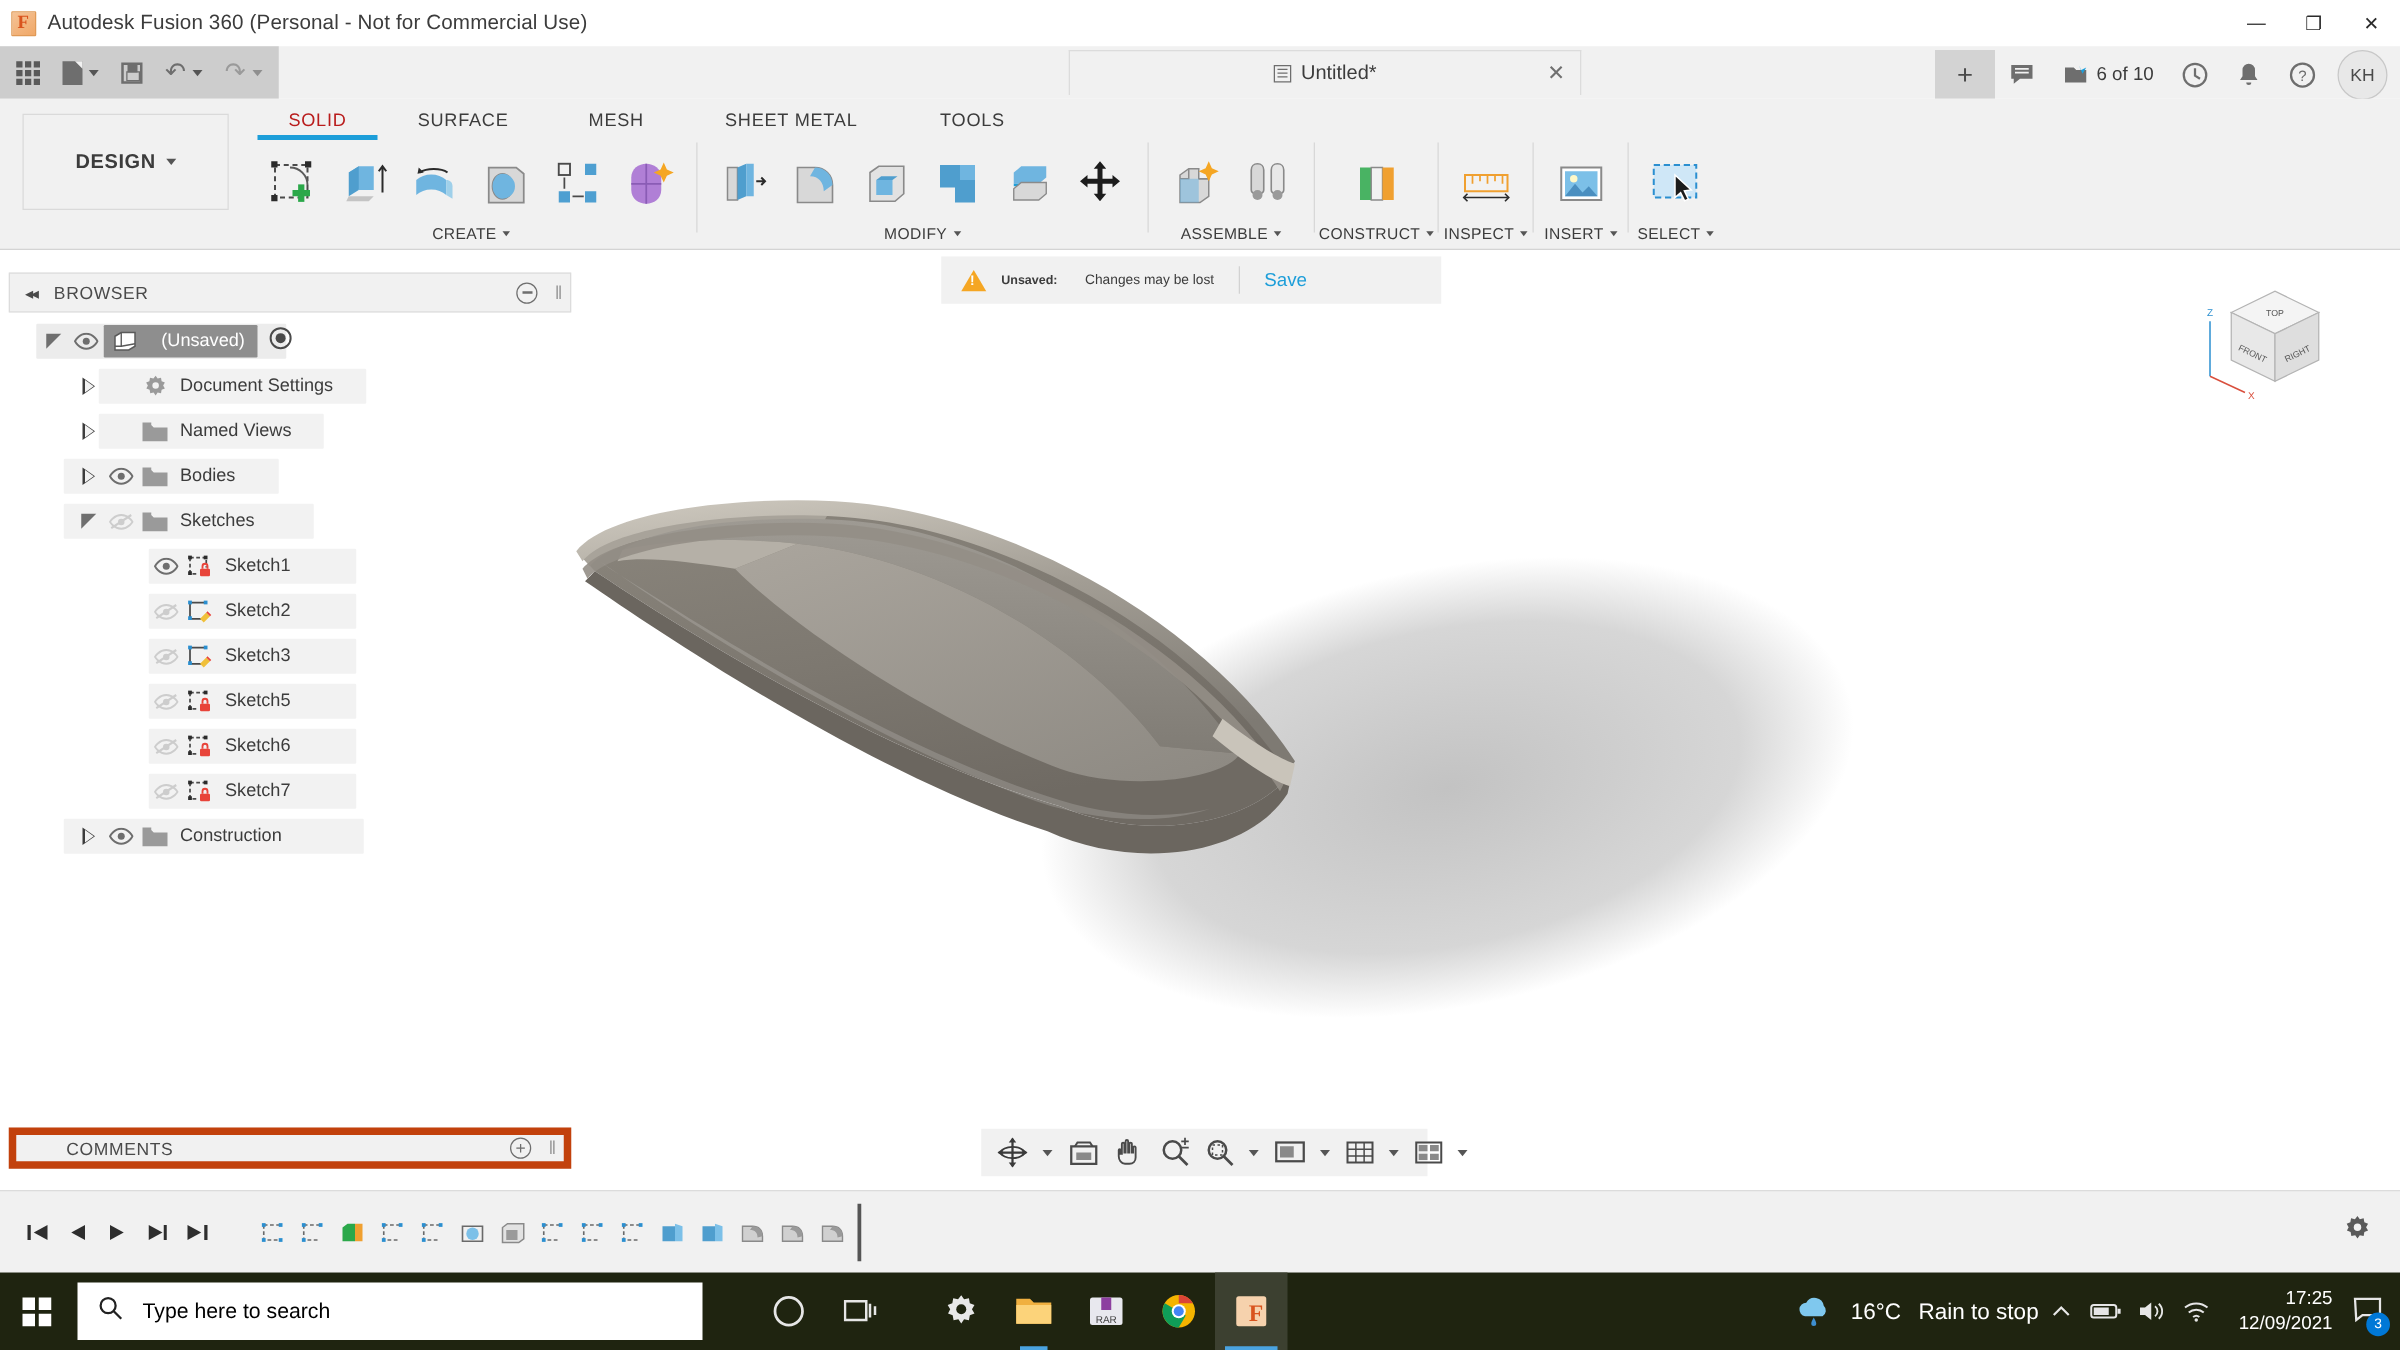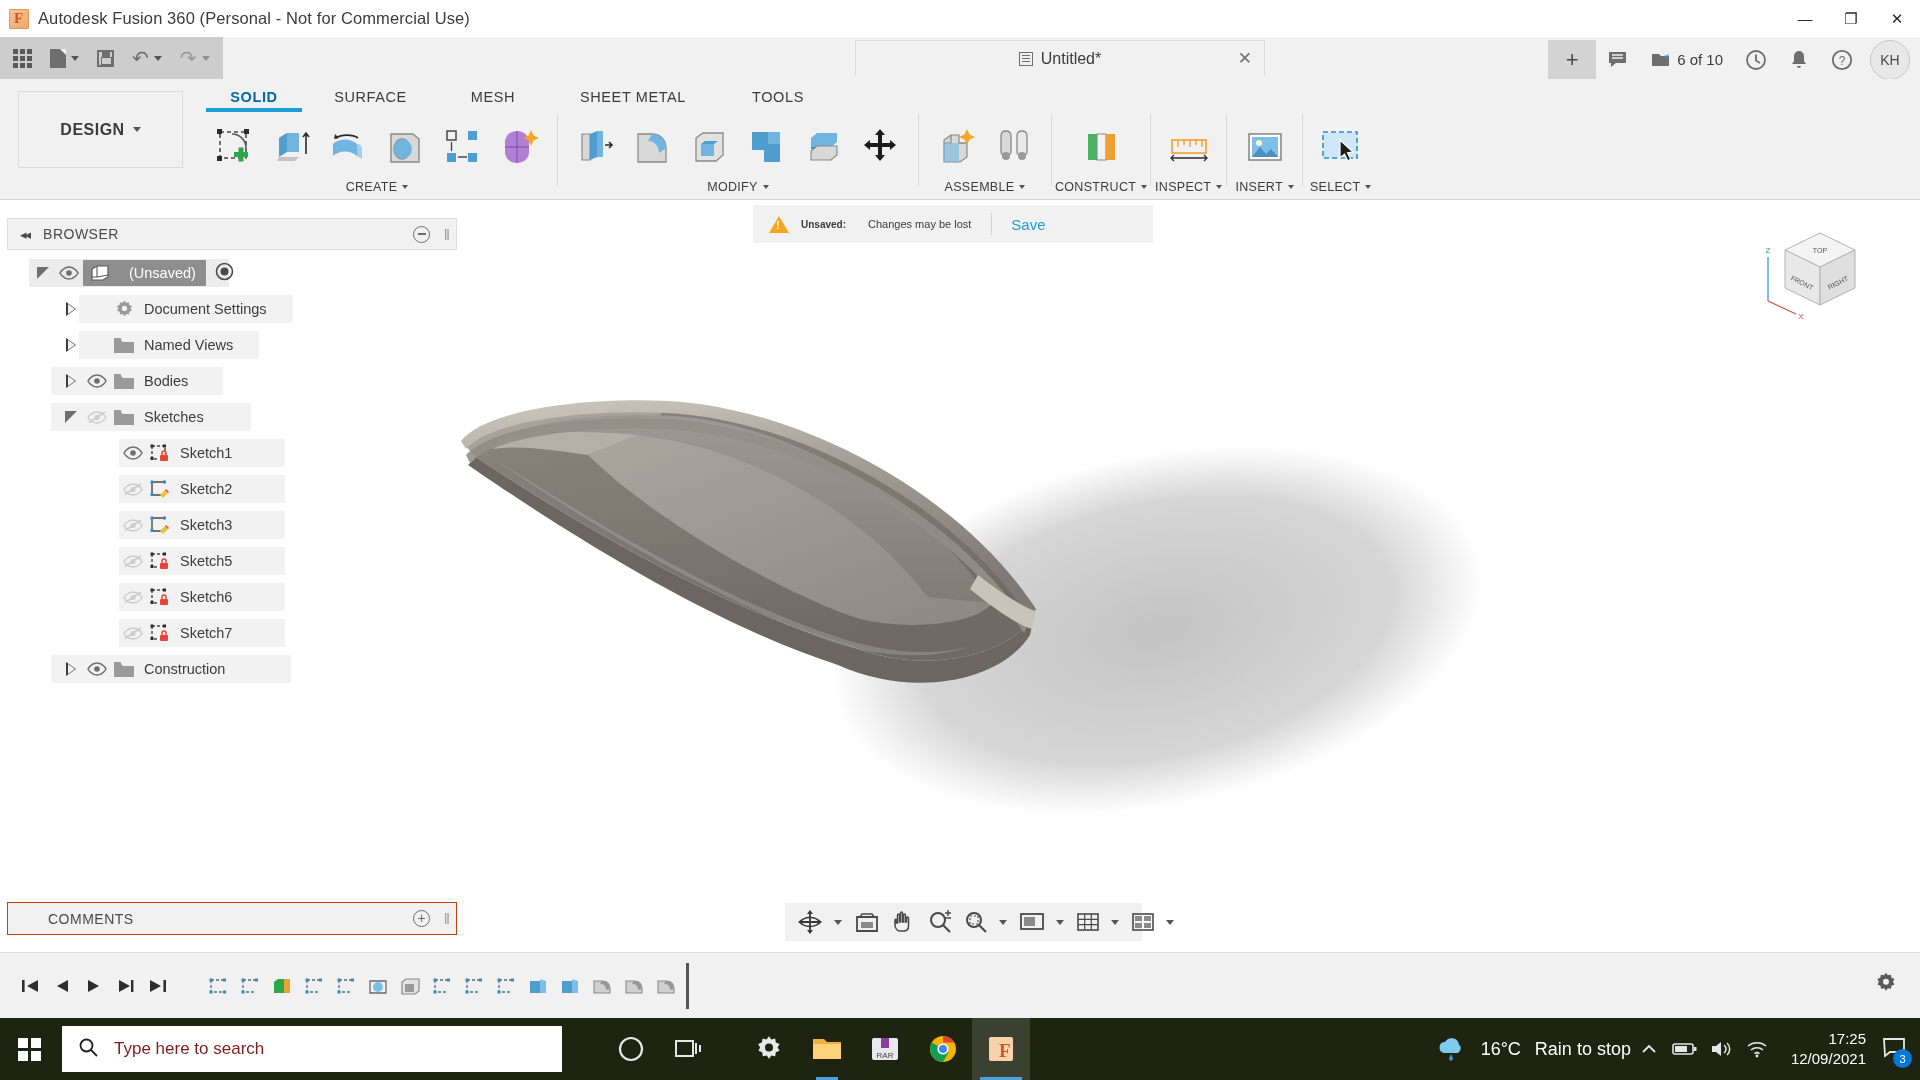--- a/index.html
+++ b/index.html
@@ -101,21 +101,21 @@
     border:1px solid #dadada; background:#f1f1f1;
     display:flex; align-items:center; justify-content:center;
   }
   #workspace-label { font-size:16px; font-weight:bold; color:#3c3c3c; letter-spacing:0.5px;}
 
   #tabstrip { position:absolute; left:200px; top:0px; display:flex; }
   .rtab {
     font-size:14.5px; color:#3c3c3c; letter-spacing:0.6px;
     padding:10px 0 7px 0; margin-right:0; text-align:center; position:relative;
   }
-  .rtab.active { color:#0369a1; font-weight:bold; }
+  .rtab.active { color:#b91c1c; font-weight:normal; }
   .rtab.active::after {
     content:""; position:absolute; left:6px; right:6px; bottom:0px; height:4px; background:#1d9ed9;
   }
 
   #panels { position:absolute; left:0; top:35px; width:1920px; height:86px; display:flex; align-items:flex-start;}
   .panel { position:relative; height:86px; display:flex; flex-direction:column; align-items:center; }
   .panel-row { display:flex; align-items:flex-end; height:62px; padding:0 6px;}
   .panel-label { font-size:12.5px; color:#3c3c3c; letter-spacing:0.3px; display:flex; align-items:center; justify-content:center; height:22px;}
   .panel-label .caret{margin-left:5px;border-top-width:4px;border-left-width:3.5px;border-right-width:3.5px;}
   .panel-div { width:1px; background:#d8d8d8; height:72px; margin:0 3px; align-self:flex-start;}
@@ -177,21 +177,21 @@
   
   #navbar {
     position:absolute; left:785px; top:903px; width:357px; height:38px;
     background:#f1f1f1; display:flex; align-items:center; padding:0 6px;
   }
   .nav-btn { height:34px; padding:0 6px; display:flex; align-items:center; justify-content:center;}
 
   
   #comments-bar {
     position:absolute; left:7px; top:902px; width:450px; height:33px;
-    background:#f1f1f1; border:1px solid #c2410c; display:flex; align-items:center;
+    background:#f1f1f1; border:6px solid #c2410c; display:flex; align-items:center;
   }
   #comments-label{margin-left:40px;font-size:14px;color:#4a4a4a;letter-spacing:0.5px;}
   #comments-plus{position:absolute;right:26px;width:17px;height:17px;border:1.5px solid #6e6e6e;border-radius:50%;display:flex;align-items:center;justify-content:center;}
   #comments-plus::after{content:"+";font-size:14px;color:#6e6e6e;line-height:13px;}
   #comments-grip{position:absolute;right:6px;font-size:15px;color:#9a9a9a;}
 
   
   #timeline {
     position:absolute; left:0; top:952px; width:1920px; height:66px;
     background:#f1f1f1; border-top:1px solid #dcdcdc;
@@ -208,21 +208,21 @@
     position:absolute; left:0; top:1018px; width:1920px; height:62px;
     background:#1f2410; display:flex; align-items:center;
   }
   #start-btn { width:58px; height:62px; display:flex; align-items:center; justify-content:center;}
   .winlogo { display:grid; grid-template-columns:repeat(2,10px); grid-gap:3px;}
   .winlogo i{width:10px;height:10px;background:#fff;display:block;}
   #search-box {
     width:500px; height:46px; background:#ffffff; display:flex; align-items:center; margin-left:4px;
   }
   #search-icon-t { margin-left:16px; font-size:19px; color:#222; }
-  #search-ph { margin-left:16px; font-size:17px; color:#7f1d1d;}
+  #search-ph { margin-left:16px; font-size:17px; color:#000000;}
   .tb-icon { width:58px;height:62px;display:flex;align-items:center;justify-content:center;}
   .tb-app { width:58px;height:62px;display:flex;align-items:center;justify-content:center;position:relative;}
   .tb-app.active{background:#3c4030;}
   .tb-app.active::after{content:"";position:absolute;bottom:0;left:8px;right:8px;height:3px;background:#4aa3e0;}
   .tb-app.running::after{content:"";position:absolute;bottom:0;left:18px;right:18px;height:3px;background:#4aa3e0;}
   #tray { position:absolute; right:0; display:flex; align-items:center; height:62px;}
   #weather { display:flex; align-items:center; color:#fff; font-size:18px; }
   #clock { color:#fff; font-size:15px; line-height:20px; text-align:right; margin:0 16px; }
   #notif-badge {
     position:relative; margin-right:14px;

